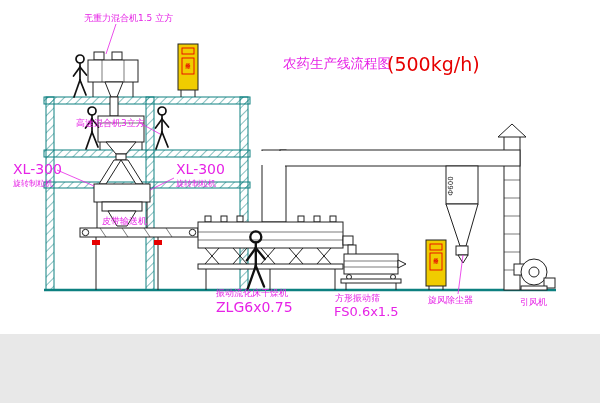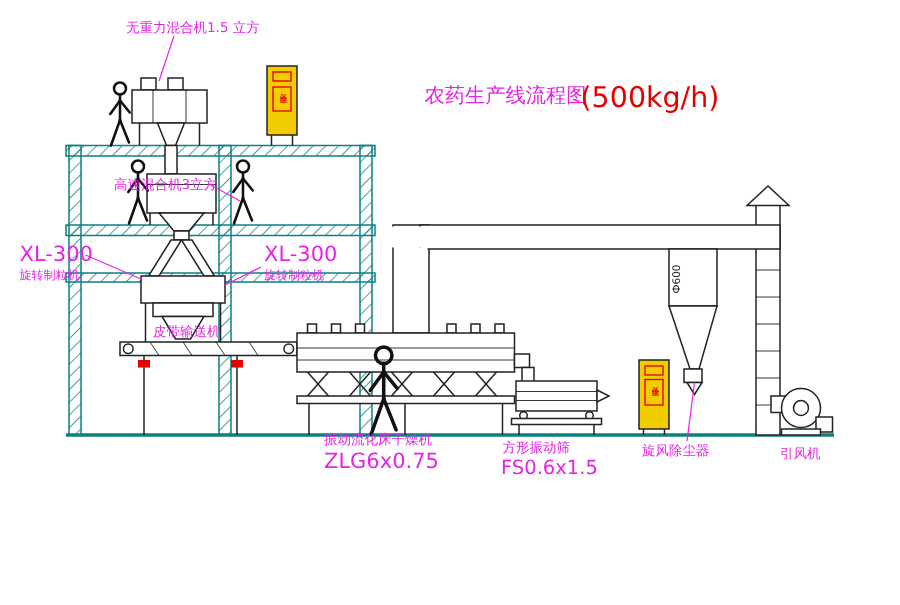--- a/index.html
+++ b/index.html
@@ -1,17 +1,17 @@
 <!DOCTYPE html>
 <html style="--bg: #ffffff; --structure: #0d8080; --line: #222222; --label: #e623e6; --accent: #e60000; --cabinet: #f0cc00;"><head>
 <meta charset="utf-8">
 <style>
   html,body { margin:0; padding:0; background:#e8e8e8; }
   #canvas {
-    width:600px; height:403px; background:var(--bg,#fff);
+    width:600px; height:334px; background:var(--bg,#fff);
     position:relative; overflow:hidden; margin:0;
     font-family:"DejaVu Sans",sans-serif;
   }
   svg text { font-family:"DejaVu Sans",sans-serif; }
   .st      { fill:#fff; stroke:var(--line,#222); stroke-width:1; }
   .nf      { fill:none; stroke:var(--line,#222); stroke-width:1; }
   .thin    { stroke-width:.6; }
   .hatched { fill:url(#hatch); stroke:var(--structure,#0d8080); stroke-width:1; }
   .ground  { stroke:var(--structure,#0d8080); stroke-width:2.4; }
   .person  { stroke:#111; stroke-width:1.7; fill:none; stroke-linecap:round; }

